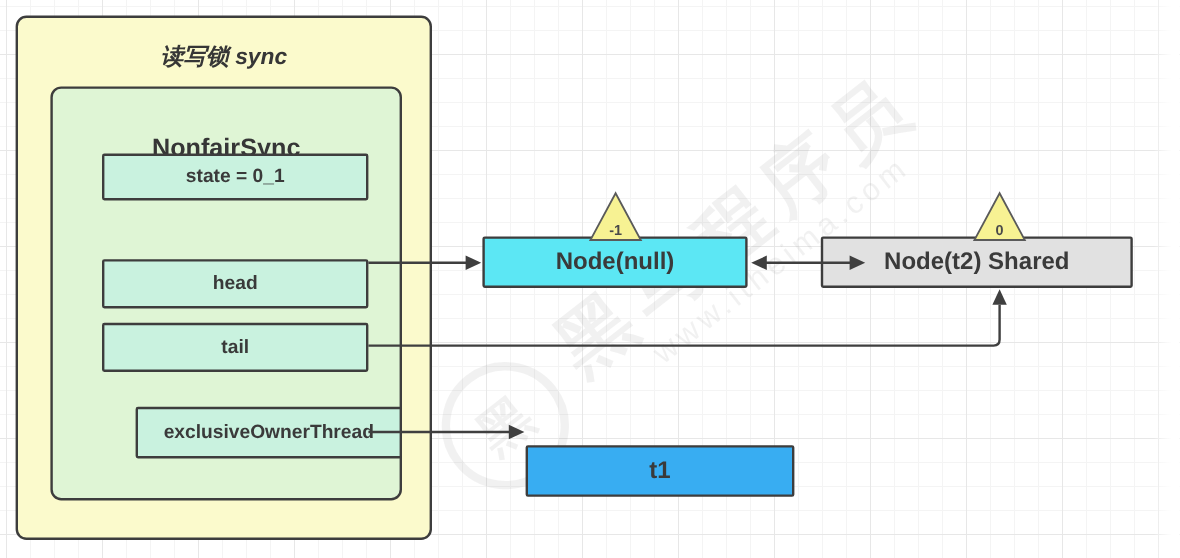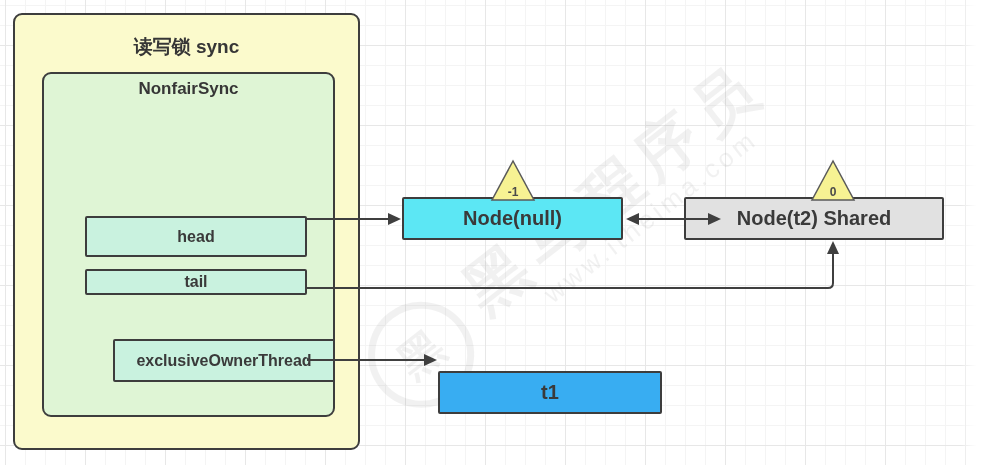--- a/index.html
+++ b/index.html
@@ -19,30 +19,30 @@
   }
   .canvas::after{
     content:"";position:absolute;top:0;right:0;width:22px;height:100%;
     background:linear-gradient(to right,rgba(255,255,255,0),#ffffff 70%);
     pointer-events:none;
   }
   .box{position:absolute;box-sizing:border-box;border:2px solid #3d3d3d;}
   .outer{left:13px;top:13px;width:347px;height:437px;background:#fbfacc;border-radius:9px;}
   .inner{left:42px;top:72px;width:293px;height:345px;background:#dff5d5;border-radius:9px;}
   .boxtitle{position:absolute;width:100%;text-align:center;font-weight:bold;color:#363636;}
-  .outer-title{left:13px;top:34px;width:347px;font-size:19px;}
-  .inner-title{left:42px;top:79px;width:293px;font-size:17px;}
+  .outer-title{left:13px;top:34px;width:347px;font-size:19px;font-style:italic;}
+  .inner-title{left:42px;top:112px;width:293px;font-size:21px;}
   .field{
     left:85px;width:222px;background:#c9f2df;border-radius:2px;
     display:flex;align-items:center;justify-content:center;
     font-weight:bold;font-size:16px;color:#3a3a3a;
   }
   .f-state{top:128px;height:39px;}
   .f-head{top:216px;height:41px;}
-  .f-tail{top:269px;height:26px;}
+  .f-tail{top:269px;height:41px;}
   .f-excl{top:339px;height:43px;margin-left:28px;}
   .node{
     border-radius:2px;display:flex;align-items:center;justify-content:center;
     font-weight:bold;font-size:20px;color:#3a3a3a;
   }
   .n-head{left:402px;top:197px;width:221px;height:43px;background:#5ce7f4;}
   .n-tail{left:684px;top:197px;width:260px;height:43px;background:#e1e1e1;}
   .n-thread{left:438px;top:339px;width:224px;height:43px;background:#38adf2;margin-top:32px;}
   .overlay{position:absolute;left:0;top:0;pointer-events:none;}
   .watermark{
@@ -72,20 +72,21 @@
       <span class="wm-url">www.itheima.com</span>
     </div>
   </div>
 
   <div class="box outer"></div>
   <div class="boxtitle outer-title">读写锁 sync</div>
 
   <div class="box inner"></div>
   <div class="boxtitle inner-title">NonfairSync</div>
 
+  <div class="box field f-state">state = 0_1</div>
   <div class="box field f-head">head</div>
   <div class="box field f-tail">tail</div>
   <div class="box field f-excl">exclusiveOwnerThread</div>
 
   <div class="box node n-head">Node(null)</div>
   <div class="box node n-tail">Node(t2) Shared</div>
   <div class="box node n-thread">t1</div>
 
   <svg class="overlay" width="983" height="465" viewBox="0 0 983 465">
     <g stroke="#3f3f3f" stroke-width="2" fill="none">

